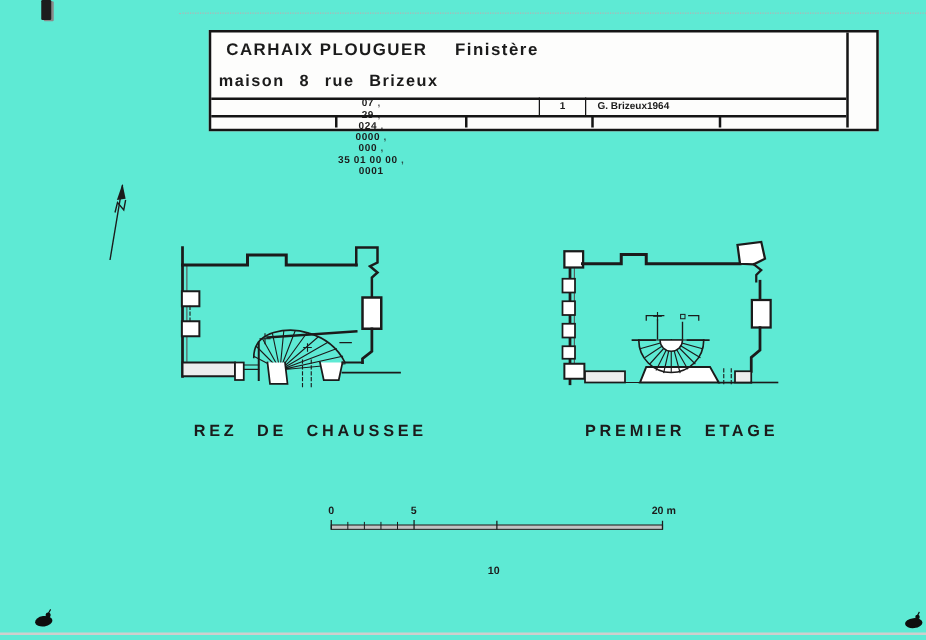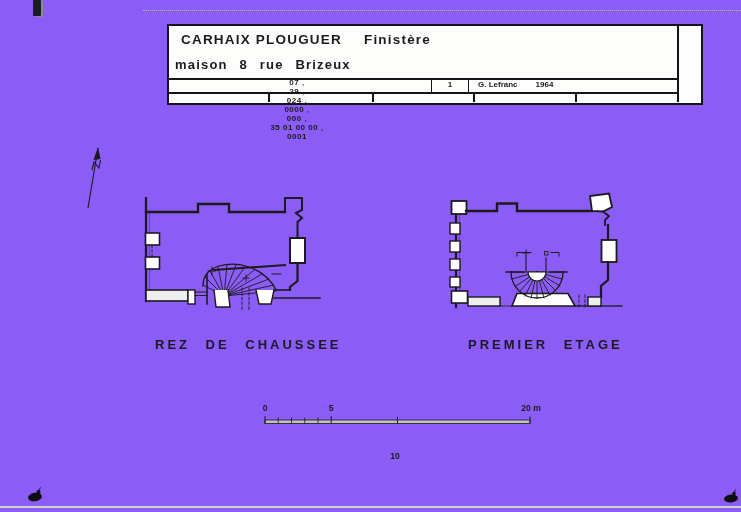--- a/index.html
+++ b/index.html
@@ -1,37 +1,37 @@
 <!DOCTYPE html>
 <html><head>
 <meta charset="utf-8">
 <style>
   html,body{margin:0;padding:0;background:#e9e9e7;}
   .sheet{
     position:relative;width:741px;height:512px;overflow:hidden;
-    background:#8b5cf6;color:#1b1b1b;
+    background:#5eead4;color:#1b1b1b;
     font-family:"Liberation Sans","DejaVu Sans",sans-serif;
   }
   .abs{position:absolute;}
   
   .punch-mark{left:33px;top:0;width:8px;height:16px;background:#1d1d1d;border-radius:1px;box-shadow:2px 1px 0 #8a8a8a;}
   .dotted-edge{left:143px;top:10px;width:598px;height:0;border-top:1px dotted #b3b3b3;}
   .bottom-edge{left:0;top:506px;width:741px;height:2px;background:#cfcfcd;}
   
   .title-block{left:167px;top:24px;width:536px;height:81px;border:2.5px solid #151515;box-sizing:border-box;background:#fdfdfc;}
   .tb-line{position:absolute;background:#151515;}
   .tb-text1{position:absolute;left:12px;top:6px;font-size:13.5px;font-weight:700;letter-spacing:1.2px;white-space:nowrap;}
   .tb-dep{margin-left:22px;}
   .tb-text2{position:absolute;left:6px;top:31px;font-size:13px;font-weight:700;letter-spacing:1.2px;word-spacing:7px;white-space:nowrap;}
   .code-row{position:absolute;left:0;top:52px;width:262px;height:14px;display:flex;justify-content:space-between;align-items:center;padding:0 14px 0 8px;box-sizing:border-box;font-size:8px;font-weight:700;letter-spacing:0.5px;flex-direction:column;}
   .code-cell{white-space:pre;}
   .code-cell:not(:last-child)::after{content:"\a0,";opacity:.75;}
   .sheet-no{position:absolute;left:262px;top:52px;width:38px;height:14px;border-left:1.5px solid #151515;border-right:1.5px solid #151515;box-sizing:border-box;text-align:center;font-size:8px;font-weight:700;line-height:14px;}
   .author-cell{position:absolute;left:300px;top:52px;width:208px;height:14px;font-size:8px;font-weight:700;line-height:14px;padding-left:9px;box-sizing:border-box;white-space:nowrap;}
-  .author-year{margin-left:18px;}
+  .author-year{margin-left:0;}
   
   .plan-label{position:absolute;top:337px;font-size:13px;font-weight:700;letter-spacing:3px;word-spacing:9px;text-align:center;white-space:nowrap;}
   .label-ground{left:155px;width:170px;}
   .label-first{left:468px;width:140px;}
   
   .scale-wrap{left:250px;top:403px;width:300px;height:28px;}
   .scale-num{position:absolute;top:0;transform:translateX(-50%);font-size:8.5px;font-weight:700;white-space:nowrap;}
   .scale-svg{position:absolute;left:0;top:13px;}
   svg{display:block;}
 </style>
@@ -62,21 +62,21 @@
       <span class="code-cell">07</span>
       <span class="code-cell">29</span>
       <span class="code-cell">024</span>
       <span class="code-cell">0000</span>
       <span class="code-cell">000</span>
       <span class="code-cell">35 01 00 00</span>
       <span class="code-cell">0001</span>
     </div>
     <div class="sheet-no">1</div>
     <div class="author-cell">
-      <span>G. Lefranc</span><span class="author-year">1964</span>
+      <span>G. Brizeux</span><span class="author-year">1964</span>
     </div>
   </div>
 
   <svg class="abs" style="left:78px;top:140px;" width="30" height="72" viewBox="0 0 30 72">
     <g stroke="#1b1b1b" fill="none" stroke-width="1.1">
       <path d="M10,68 L20,8"></path>
       <path d="M14,30 L16,22 L21,28 L22.5,20"></path>
     </g>
     <polygon points="20,7 15.5,20 22.5,19" fill="#1b1b1b"></polygon>
   </svg>

